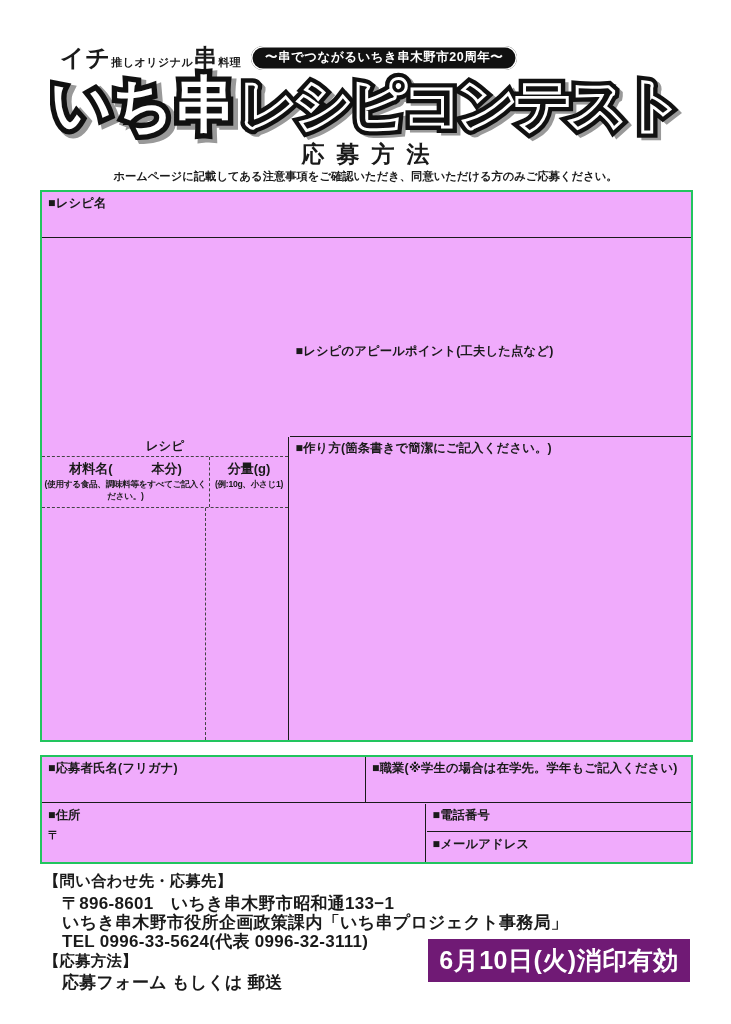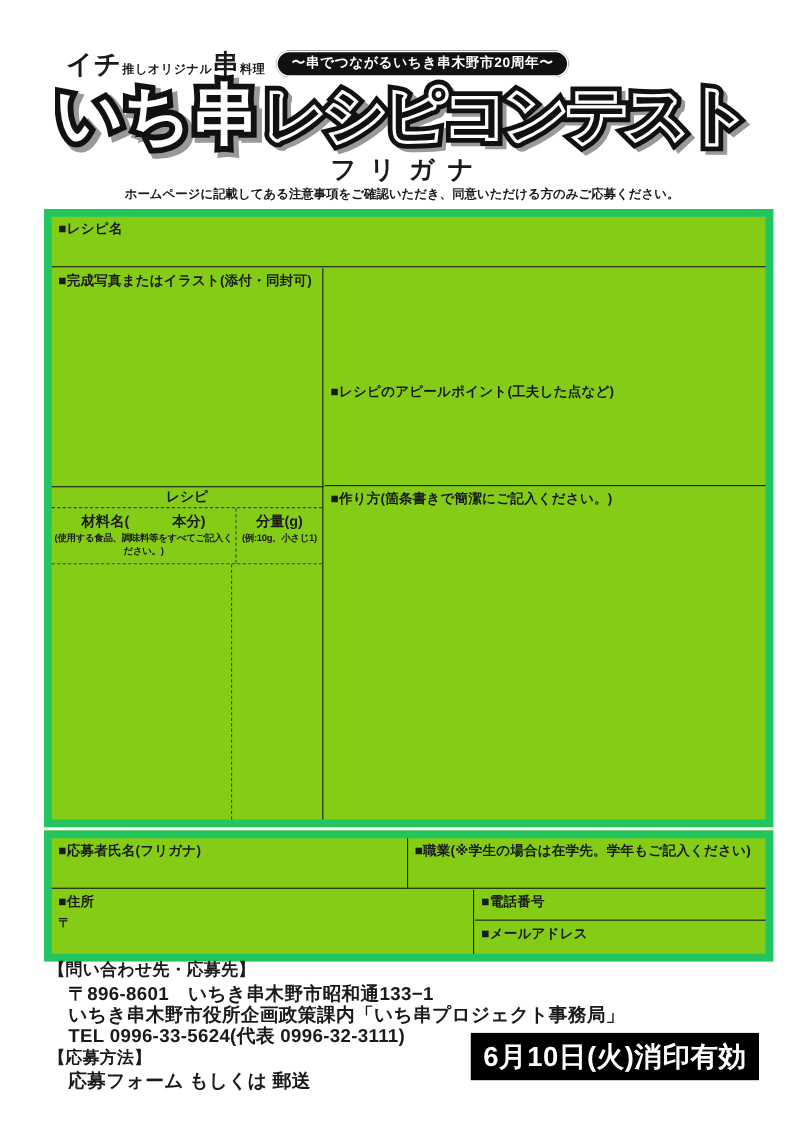--- a/index.html
+++ b/index.html
@@ -24,21 +24,21 @@
   .logo-svg { left:50px; top:64px; }
   .sheet-title {
     left:0; top:139px; width:100%; text-align:center;
     font-size:23px; letter-spacing:12px; text-indent:12px;
   }
   .notice {
     left:0; top:169px; width:100%; text-align:center; font-size:11.3px;
   }
 
   
-  .tbl { border:7px solid #22c55e; background:#84cc16; }
+  .tbl { border:2px solid #22c55e; background:#f0abfc; }
   .main-tbl { left:40px; top:190px; width:649px; height:548px; }
   .cell-label { font-size:12.3px; padding:3px 6px; letter-spacing:0.2px; line-height:1.35; }
   .solid-b { border-bottom:1.5px solid #1a1a1a; }
   .solid-r { border-right:1.5px solid #1a1a1a; }
 
   .row-recipe-name { left:0; top:0; right:0; height:45px; }
   .cell-photo { left:0; top:46.5px; width:246px; height:198.5px; }
   .cell-episode { left:247.5px; top:46.5px; right:0; height:99.5px; }
   .cell-appeal { left:247.5px; top:147.5px; right:0; height:96px; }
 
@@ -73,21 +73,21 @@
   
   .foot-heading { font-size:15.3px; letter-spacing:0.3px; }
   .foot-line { font-size:17px; letter-spacing:0.3px; }
   .contact-heading { left:44px; top:871px; }
   .contact-line-0 { left:62px; top:892px; }
   .contact-line-1 { left:62px; top:911px; }
   .contact-line-2 { left:62px; top:930px; }
   .method-heading { left:44px; top:951px; }
   .method-line { left:62px; top:971px; }
   .deadline-badge {
-    left:428px; top:939px; width:262px; height:43px; background:#000000;
+    left:428px; top:939px; width:262px; height:43px; background:#701a75;
     color:#fff; display:flex; align-items:center; justify-content:center;
     font-size:25px; letter-spacing:0.5px; white-space:nowrap;
   }
 </style>
 </head>
 <body>
 
 <div class="page">
 
   <div class="abs badge-main">
@@ -103,32 +103,29 @@
       <text x="199" y="64" font-size="55" fill="#999" stroke="#999" stroke-width="14" paint-order="stroke">レシピコンテスト</text>
 
       <text x="0" y="62" font-size="62" fill="#fff" stroke="#111" stroke-width="11" paint-order="stroke">いち串</text>
 
       <text x="195" y="60" font-size="55" fill="#111" stroke="#111" stroke-width="15" paint-order="stroke">レシピコンテスト</text>
       <text x="195" y="60" font-size="55" fill="#fff" stroke="#fff" stroke-width="6" paint-order="stroke">レシピコンテスト</text>
       <text x="195" y="60" font-size="55" fill="#111">レシピコンテスト</text>
     </g>
   </svg>
 
-  <div class="abs sheet-title">フリガナ</div>
+  <div class="abs sheet-title">応募方法</div>
   <div class="abs notice">ホームページに記載してある注意事項をご確認いただき、同意いただける方のみご応募ください。</div>
 
   <div class="abs tbl main-tbl">
 
     <div class="abs row-recipe-name solid-b">
       <div class="cell-label">■レシピ名</div>
     </div>
 
-    <div class="abs cell-photo solid-r solid-b">
-      <div class="cell-label">■完成写真またはイラスト(添付・同封可)</div>
-    </div>
 
 
     <div class="abs cell-appeal solid-b">
       <div class="cell-label">■レシピのアピールポイント(工夫した点など)</div>
     </div>
 
     <div class="abs section-recipe solid-r">
       <div class="recipe-title-row">レシピ</div>
       <div class="recipe-head-row">
         <div class="col col-ing">

